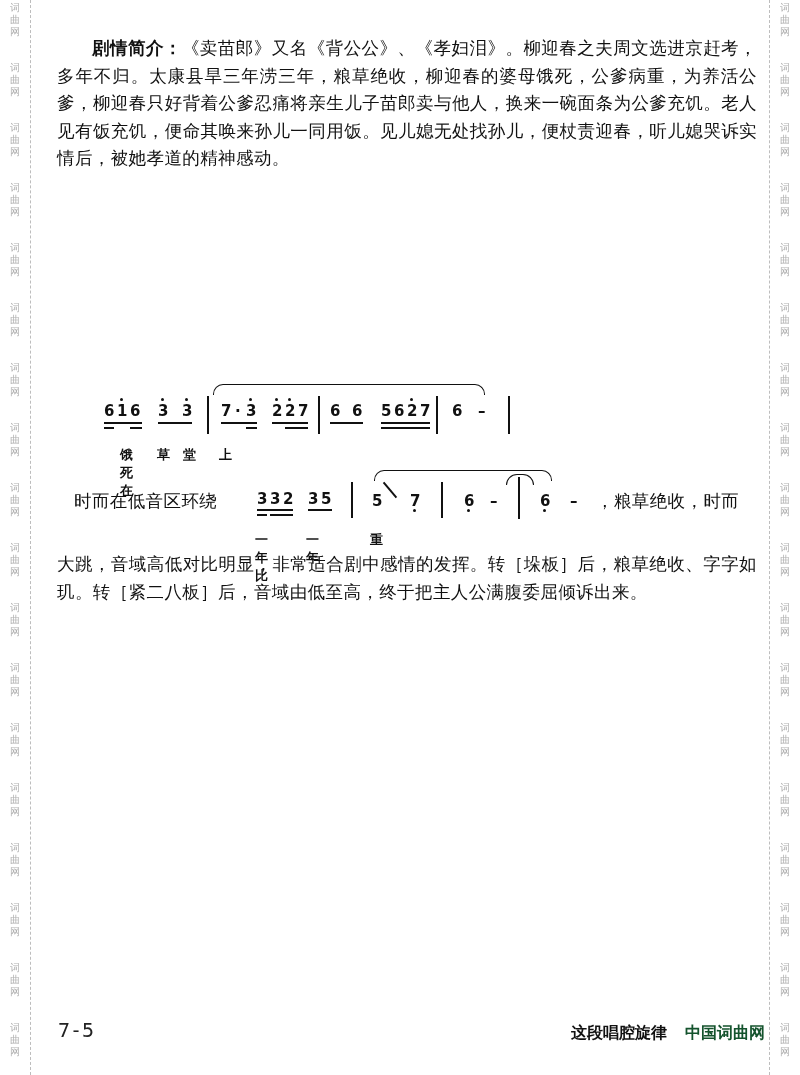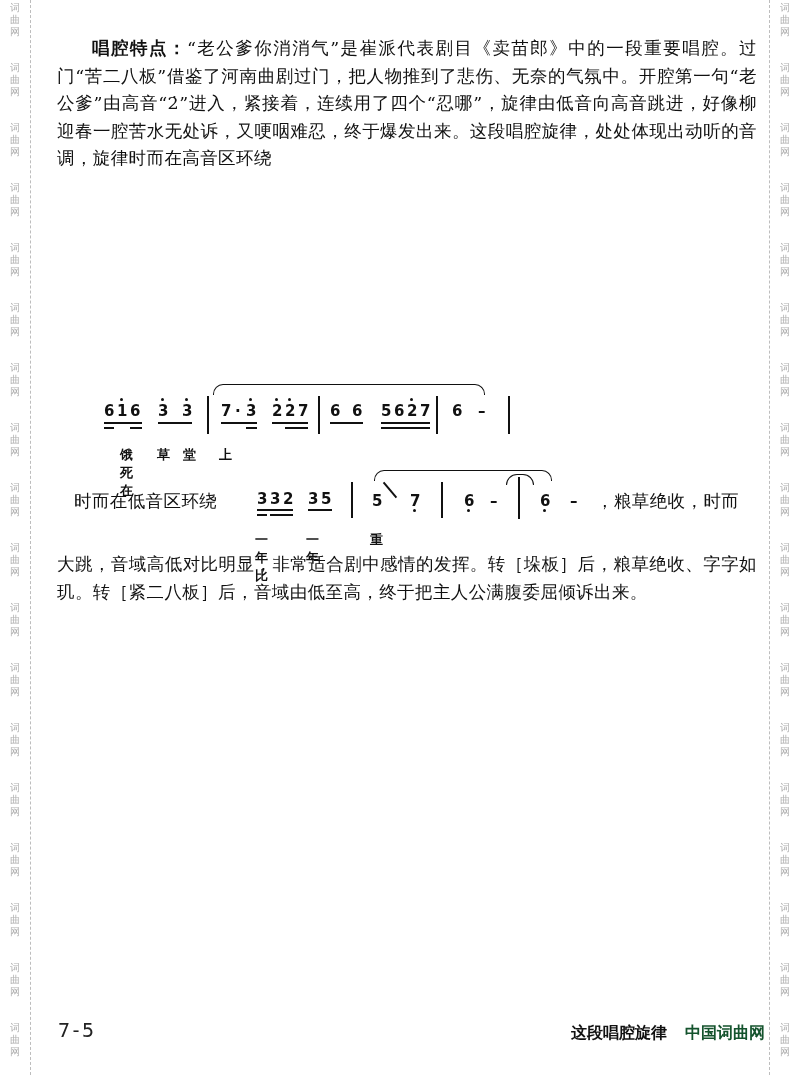--- a/index.html
+++ b/index.html
@@ -246,21 +246,21 @@
     </div>
     <div class="wm-group" style="top: 1022px;">
       <span>词</span>
       <span>曲</span>
       <span>网</span>
     </div>
   </div>
 
 <div class="content">
   <div style="height:35px"></div>
-  <p class="indent"><span class="lead">唱腔特点：</span><span>“老公爹你消消气”是崔派代表剧目《卖苗郎》中的一段重要唱腔。过门“苦二八板”借鉴了河南曲剧过门，把人物推到了悲伤、无奈的气氛中。开腔第一句“老公爹”由高音“2̇”进入，紧接着，连续用了四个“忍哪”，旋律由低音向高音跳进，好像柳迎春一腔苦水无处诉，又哽咽难忍，终于爆发出来。这段唱腔旋律，处处体现出动听的音调，旋律时而在高音区环绕</span></p>
+  <p class="indent"><span class="lead">剧情简介：</span><span>《卖苗郎》又名《背公公》、《孝妇泪》。柳迎春之夫周文选进京赶考，多年不归。太康县旱三年涝三年，粮草绝收，柳迎春的婆母饿死，公爹病重，为养活公爹，柳迎春只好背着公爹忍痛将亲生儿子苗郎卖与他人，换来一碗面条为公爹充饥。老人见有饭充饥，便命其唤来孙儿一同用饭。见儿媳无处找孙儿，便杖责迎春，听儿媳哭诉实情后，被她孝道的精神感动。</span></p>
 </div>
 
 <div class="score" style="left:0;top:0;">
   <div class="slur" style="left:213px;top:384px;width:270px;height:10px;"></div>
   <span class="note" style="left:104px;top:402px">6</span>
   <span class="note" style="left:117px;top:402px">1</span>
   <span class="note" style="left:130px;top:402px">6</span>
   <div class="dot" style="left:120px;top:398px"></div>
   <div class="uline" style="left:104px;top:422px;width:38px"></div>
   <div class="uline" style="left:104px;top:427px;width:10px"></div>

